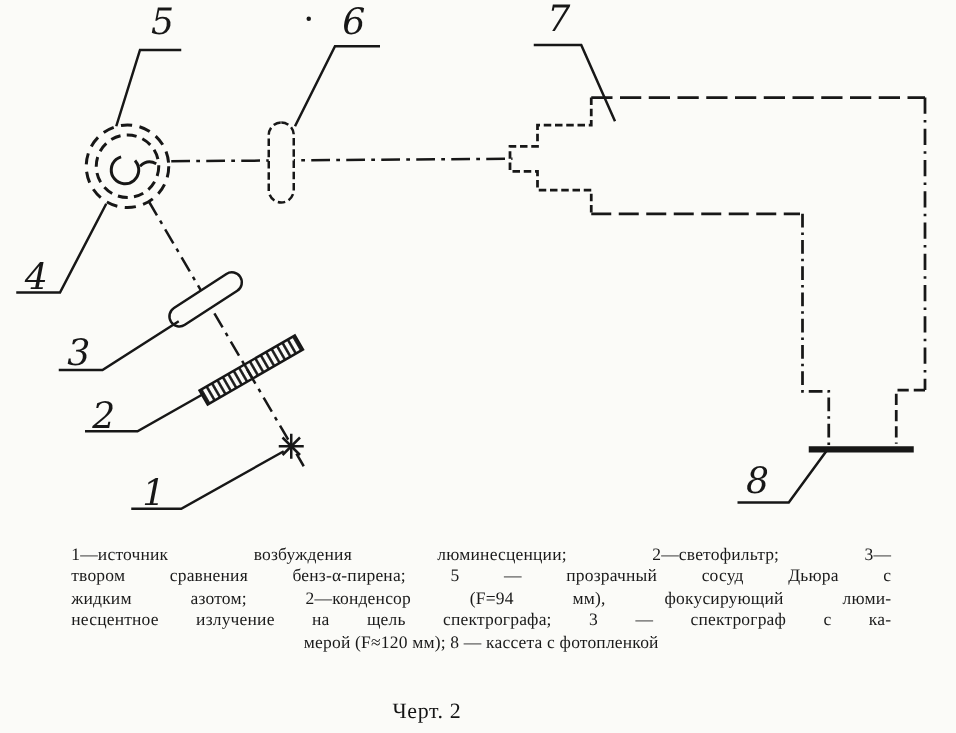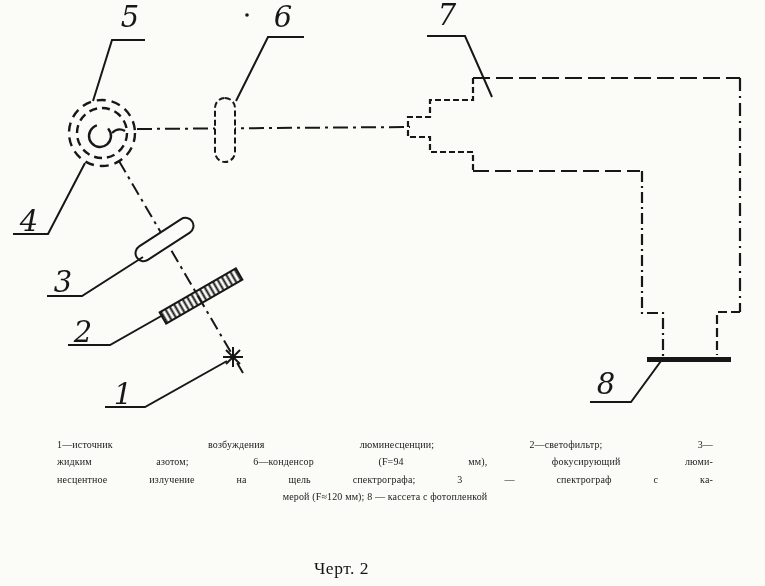--- a/index.html
+++ b/index.html
@@ -15,21 +15,21 @@
   svg text{
     font-family:"DejaVu Serif", serif;
     font-style:italic;
     font-size:29px;
     fill:#171717;
   }
   .caption{
     position:absolute;
     left:57px;top:436px;
     width:656px;
-    font-size:10px;
+    font-size:14px;
     line-height:17.4px;
     color:#1a1a1a;
     letter-spacing:.15px;
   }
   .caption .cap-line{
     text-align:justify;
     text-align-last:justify;
   }
   .caption .cap-line.last{
     text-align:center;
@@ -107,20 +107,21 @@
     <text x="63" y="292" text-anchor="middle">3</text>
     <text x="29" y="231" text-anchor="middle">4</text>
     <text x="130" y="27" text-anchor="middle">5</text>
     <text x="283" y="27" text-anchor="middle">6</text>
     <text x="447" y="25" text-anchor="middle">7</text>
     <text x="606" y="394" text-anchor="middle">8</text>
   </svg>
 
   <div class="caption">
     <div class="cap-line">1—источник возбуждения люминесценции; 2—светофильтр; 3—</div>
-    <div class="cap-line">жидким азотом; 6—конденсор (F=94 мм), фокусирующий люми-</div>
+    <div class="cap-line">твором сравнения бенз-α-пирена; 5 — прозрачный сосуд Дьюра с</div>
+    <div class="cap-line">жидким азотом; 2—конденсор (F=94 мм), фокусирующий люми-</div>
     <div class="cap-line">несцентное излучение на щель спектрографа; 3 — спектрограф с ка-</div>
     <div class="cap-line last">мерой (F≈120 мм); 8 — кассета с фотопленкой</div>
   </div>
 
   <div class="fig-number">Черт. 2</div>
 
 </div>
 
 </body></html>

